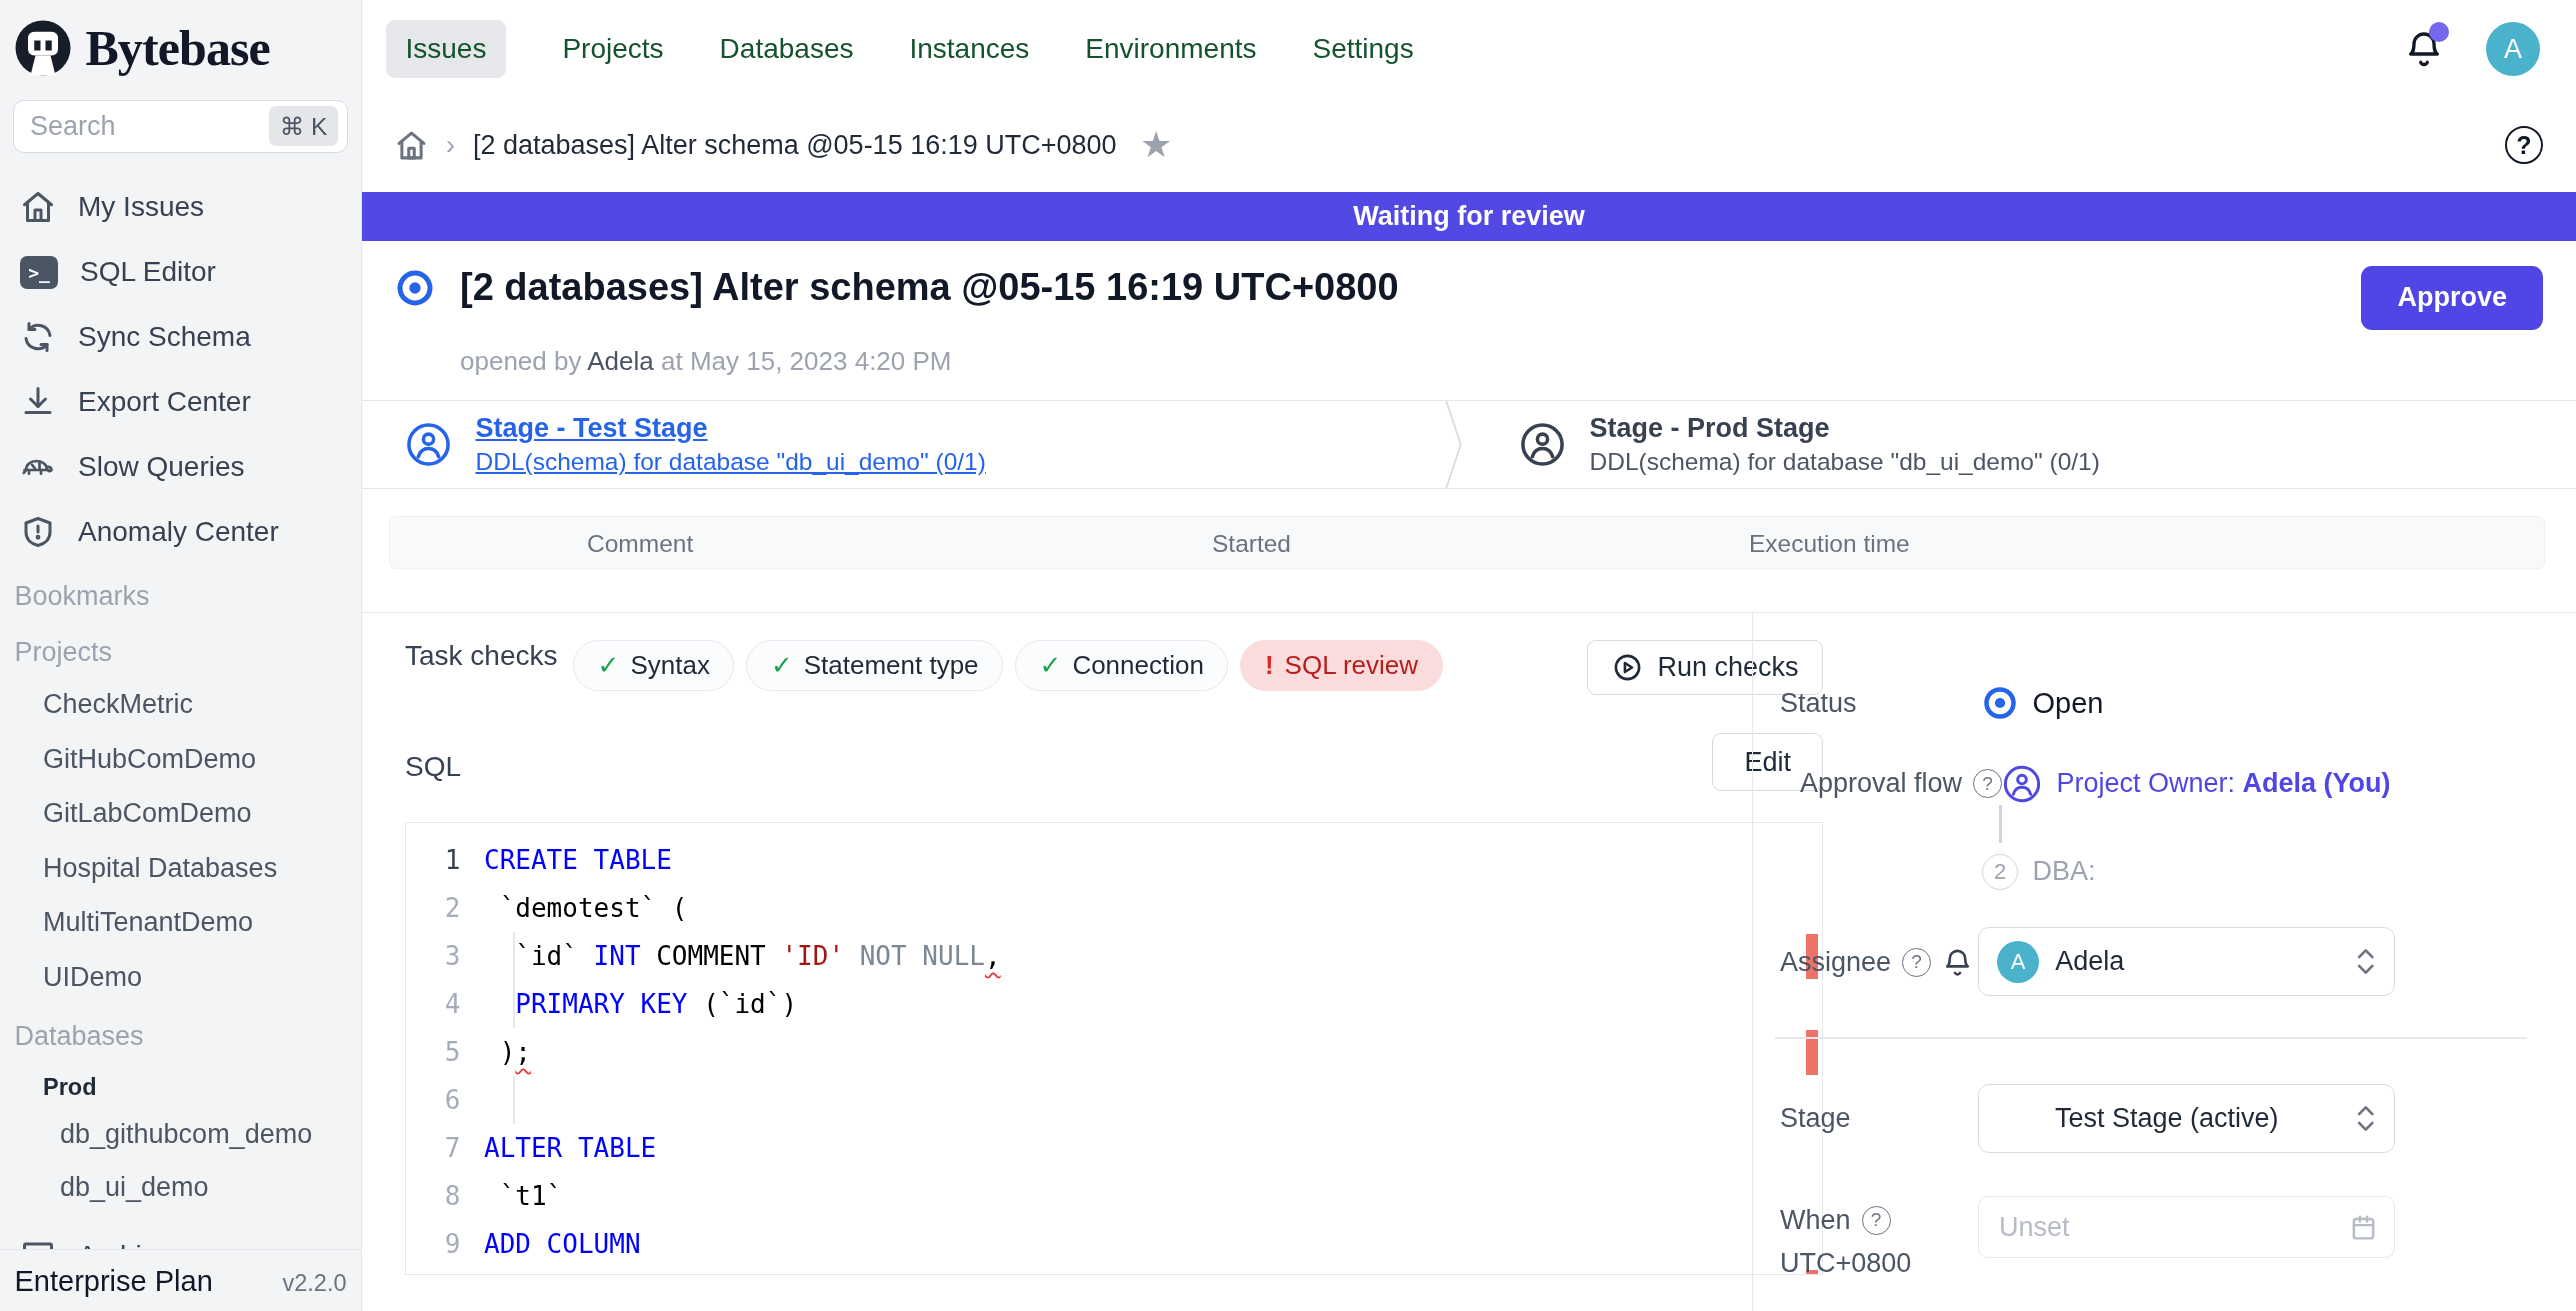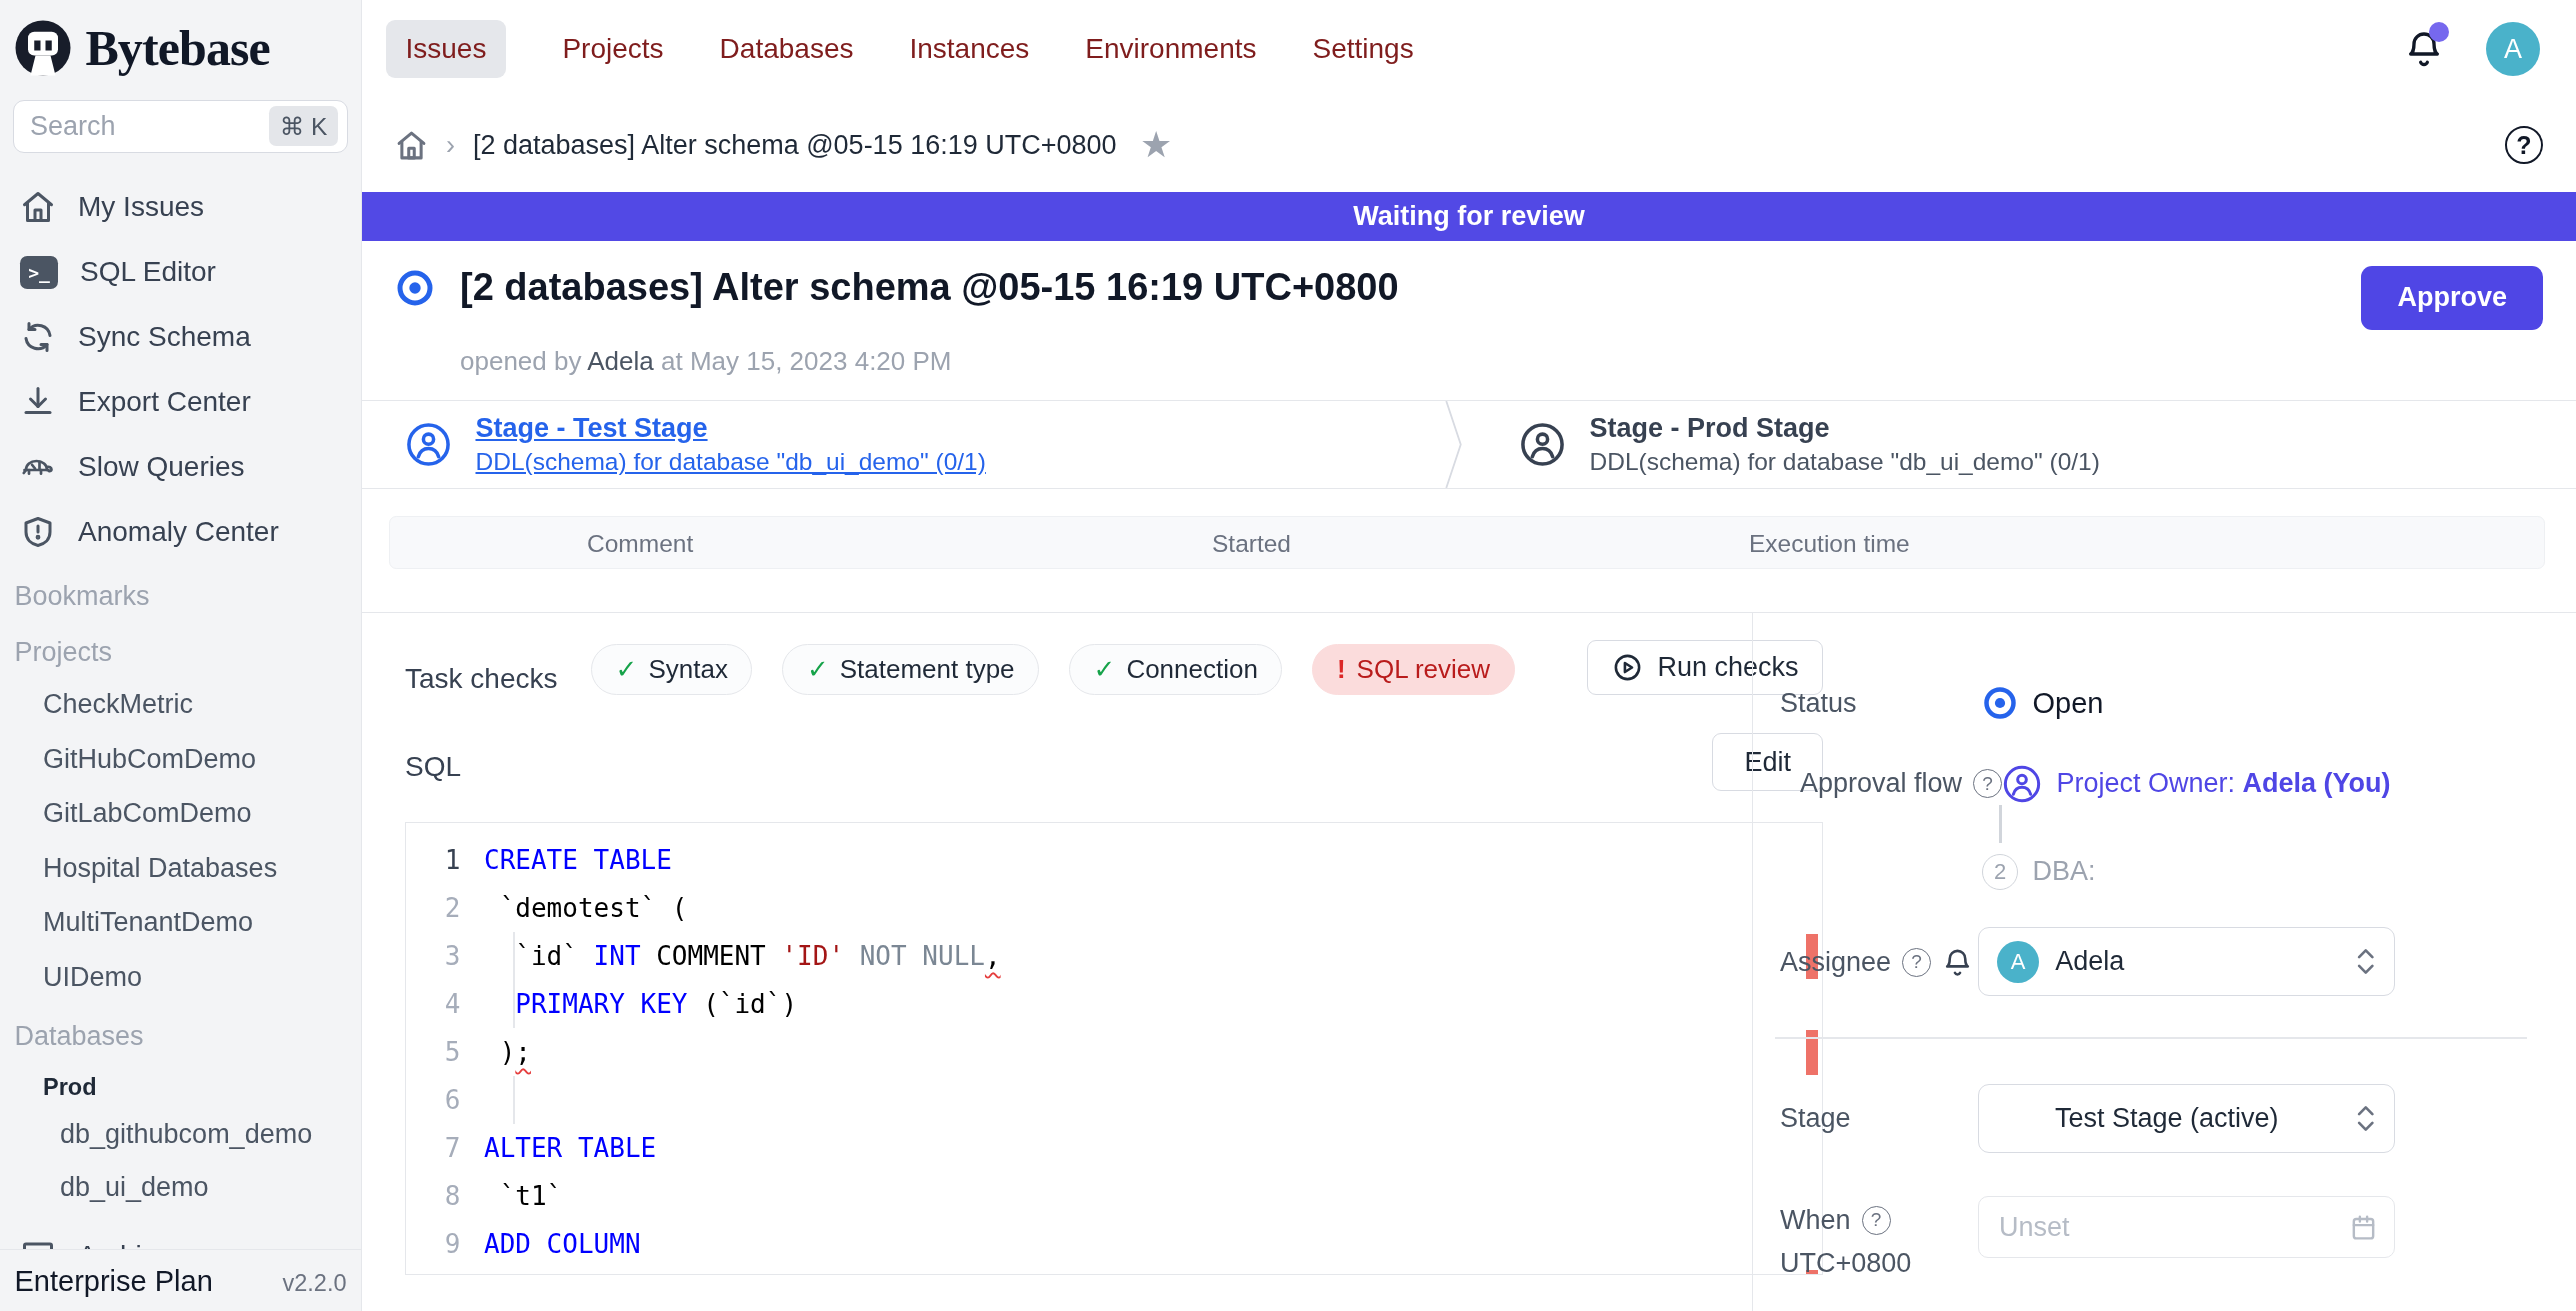--- a/index.html
+++ b/index.html
@@ -31,21 +31,21 @@
   .side-footer { position:absolute; left:0; right:0; bottom:0; border-top:1.8px solid #e5e7eb;
                  padding:14.5px; display:flex; align-items:baseline; justify-content:space-between; background:#f3f4f6;}
   .plan { font-size:29px; color:#111827; }
   .ver { font-size:23.5px; color:#6b7280; }
 
   
   #main { position:absolute; left:362px; top:0; right:0; bottom:0; }
 
   .topnav { height:98px; display:flex; align-items:center; padding:0 36px 0 23.5px; }
   .tabs { display:flex; align-items:center; gap:56px; }
-  .tab { font-size:28px; color:#7f1d1d; cursor:pointer; padding:12.7px 0; }
+  .tab { font-size:28px; color:#14532d; cursor:pointer; padding:12.7px 0; }
   .tab.active { background:#e5e7eb; border-radius:9px; padding:12.7px 20px; }
   .topnav-right { margin-left:auto; display:flex; align-items:center; gap:42px; }
   .bell-wrap { position:relative; width:40px; height:40px; color:#111827; cursor:pointer; }
   .bell-dot { position:absolute; right:-5.4px; top:-7.2px; width:20px; height:20px; border-radius:50%; background:#7668ee; }
   .avatar { width:54px; height:54px; border-radius:50%; background:#4ab2ca; color:#fff; font-size:27px;
             display:flex; align-items:center; justify-content:center; cursor:pointer; }
 
   .crumb-row { height:94px; display:flex; align-items:center; padding:0 33px; gap:18px; }
   .crumb-home { width:33px; height:33px; color:#6b7280; cursor:pointer; }
   .crumb-sep { color:#9ca3af; font-size:27px; }
@@ -80,21 +80,21 @@
 
   .hist-bar { margin:27px 31px 0 27px; height:53px; background:#f8f9fb; border:0.9px solid #eef0f3;
               border-radius:7.2px; position:relative; }
   .hist-col { position:absolute; top:12.7px; font-size:24.5px; color:#6b7280; }
   .hist-col.c0 { left:197px; } .hist-col.c1 { left:822px; } .hist-col.c2 { left:1359px; }
 
   .split { position:absolute; left:0; right:0; top:612px; bottom:0; border-top:1.8px solid #e5e7eb; }
   .work { position:absolute; left:0; top:0; bottom:0; right:722px; }
   .details { position:absolute; right:0; top:0; bottom:0; width:824px; border-left:1.8px solid #e5e7eb;padding-left:24px; }
 
-  .checks-row { position:absolute; left:43px; top:27px; right:31px; display:flex; align-items:flex-end; gap:30px; }
+  .checks-row { position:absolute; left:43px; top:27px; right:31px; display:flex; align-items:flex-start; gap:12px; }
   .checks-label { font-size:28px; color:#374151; margin-right:3.6px; }
   .pill { display:flex; align-items:center; gap:11px; border:1.8px solid #e5e7eb; background:#fbfcfd;
           border-radius:905px; padding:9px 23.5px; font-size:26px; color:#1f2937; cursor:pointer; }
   .pill .ok { color:#16a34a; font-size:26px; }
   .pill.fail { background:#fbdcdc; border-color:#fbdcdc; color:#b91c1c; }
   .pill.fail .ex { color:#dc2626; font-weight:bold; }
   .run-btn { margin-left:auto; display:flex; align-items:center; gap:14.5px; border:1.8px solid #d8dbe2;
              background:#fff; border-radius:9px; padding:11px 23.5px; font-size:27px; color:#1f2937; cursor:pointer; }
   .run-btn .play { width:31px; height:31px; }
 

